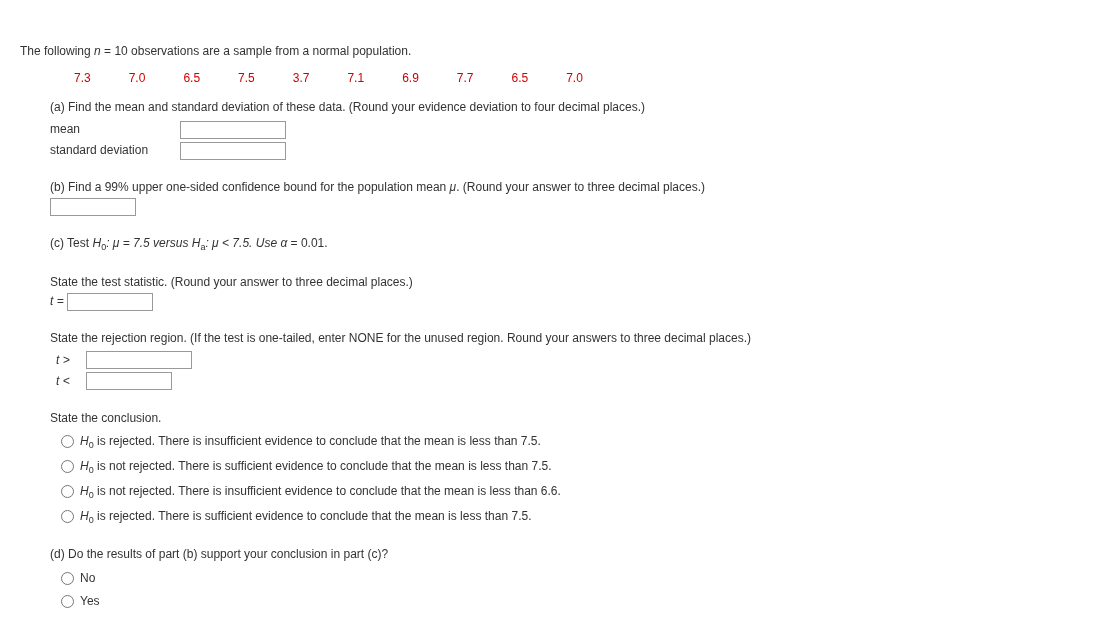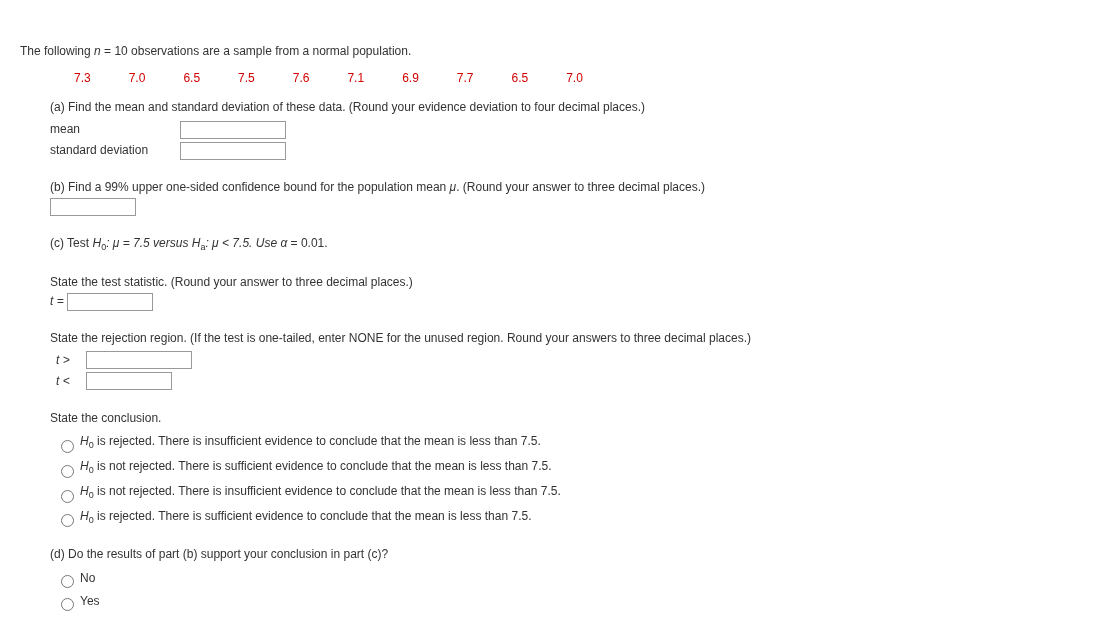--- a/index.html
+++ b/index.html
@@ -48,21 +48,21 @@
   }
   input.text-input.short {
     width: 80px;
   }
   .inline-input {
     display: inline-block;
     vertical-align: middle;
   }
   .radio-row {
     display: flex;
-    align-items: flex-end;
+    align-items: flex-start;
     margin: 4px 0 4px 6px;
   }
   .radio-row input[type="radio"] {
     margin-right: 6px;
   }
   .ital { font-style: italic; }
   sub { font-size: 9px; }
   .t-row {
     display:flex;
     align-items:center;
@@ -70,21 +70,21 @@
   }
   .t-row .sym { width:30px; font-style:italic; }
 </style>
 </head>
 <body>
 
 <div class="intro">
   <span>The following </span><span class="ital">n</span><span> = 10 observations are a sample from a normal population.</span>
 </div>
 
-<div class="data-row" id="data-row"><span>7.3</span><span>7.0</span><span>6.5</span><span>7.5</span><span>7.6</span><span>7.1</span><span>6.9</span><span>7.7</span><span>6.5</span><span>7.0</span></div>
+<div class="data-row" id="data-row"><span>7.3</span><span>7.0</span><span>6.5</span><span>7.5</span><span>3.7</span><span>7.1</span><span>6.9</span><span>7.7</span><span>6.5</span><span>7.0</span></div>
 
 <div class="section">
   <div class="subsection">
     <div>(a) Find the mean and standard deviation of these data. (Round your evidence deviation to four decimal places.)</div>
     <div class="field-row">
       <span class="field-label">mean</span>
       <input type="text" class="text-input" style="">
     </div>
     <div class="field-row">
       <span class="field-label">standard deviation</span>
@@ -130,21 +130,21 @@
         <div class="radio-row">
           <input type="radio" name="concl" style="">
           <span><span class="ital">H</span><sub>0</sub><span> is rejected. There is insufficient evidence to conclude that the mean is less than 7.5.</span></span>
         </div>
         <div class="radio-row">
           <input type="radio" name="concl" style="">
           <span><span class="ital">H</span><sub>0</sub><span> is not rejected. There is sufficient evidence to conclude that the mean is less than 7.5.</span></span>
         </div>
         <div class="radio-row">
           <input type="radio" name="concl" style="">
-          <span><span class="ital">H</span><sub>0</sub><span> is not rejected. There is insufficient evidence to conclude that the mean is less than 7.5.</span></span>
+          <span><span class="ital">H</span><sub>0</sub><span> is not rejected. There is insufficient evidence to conclude that the mean is less than 6.6.</span></span>
         </div>
         <div class="radio-row">
           <input type="radio" name="concl" style="">
           <span><span class="ital">H</span><sub>0</sub><span> is rejected. There is sufficient evidence to conclude that the mean is less than 7.5.</span></span>
         </div>
       </div>
   </div>
 
   <div class="subsection">
     <div>(d) Do the results of part (b) support your conclusion in part (c)?</div>

